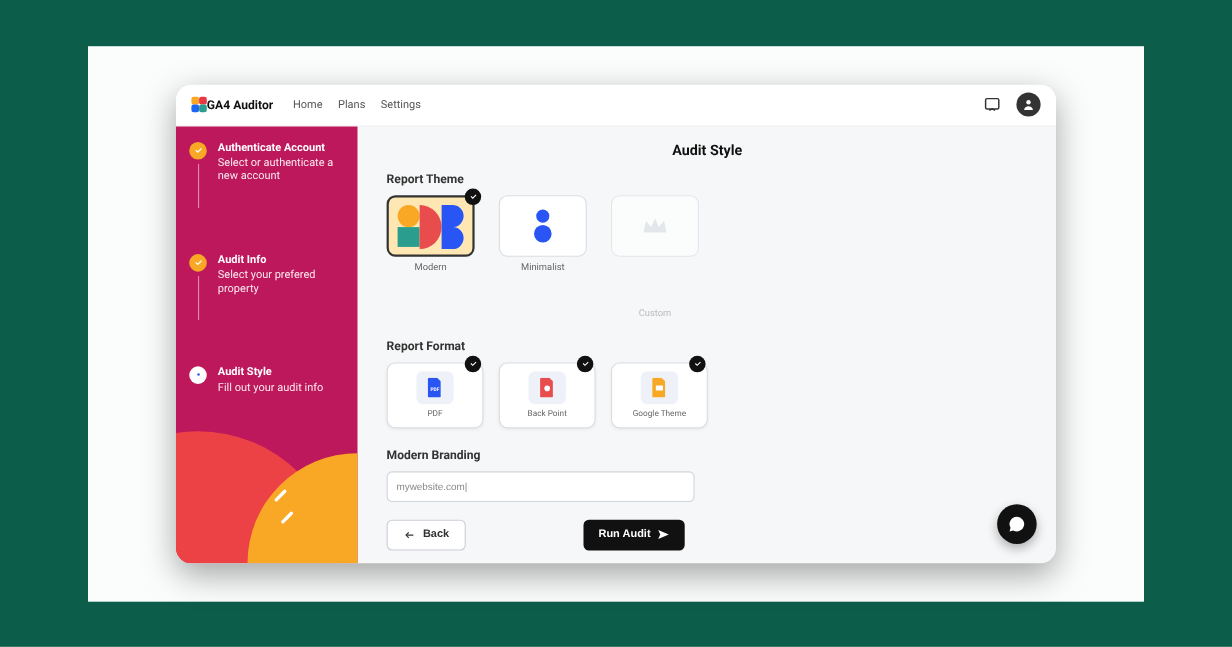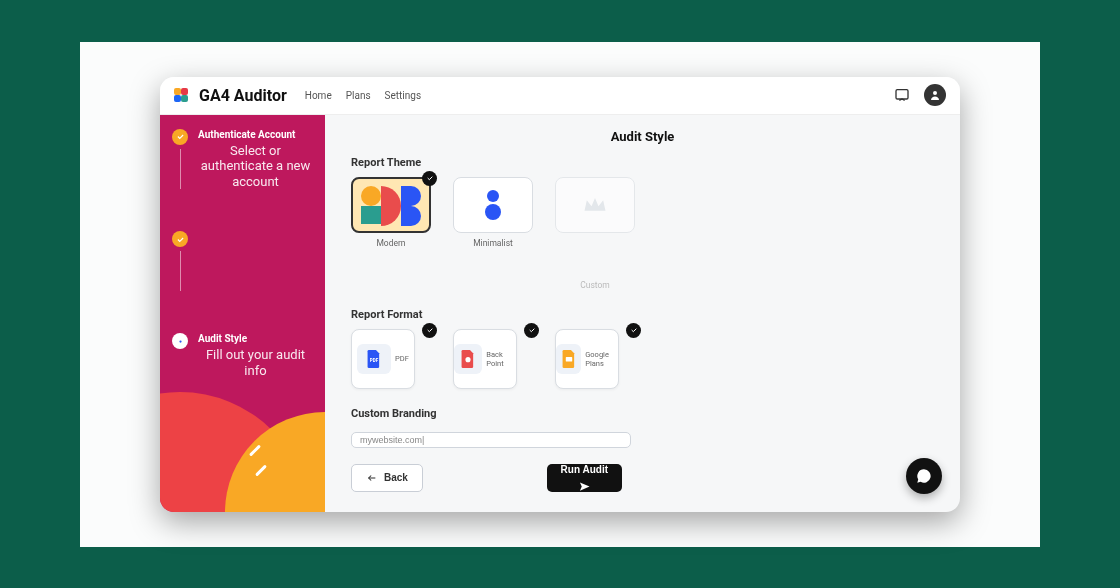--- a/index.html
+++ b/index.html
@@ -34,21 +34,21 @@
   .topbar {
     height: 38px;
     background: #fff;
     border-bottom: 1px solid #eee;
     display: flex;
     align-items: center;
     padding: 0 14px;
     gap: 18px;
     font-size: 11px;
   }
-  .brand { display: flex; align-items: center; gap: 11px; font-weight: 700; font-size: 16px; color: #111; }
+  .brand { display: flex; align-items: center; gap: 0; font-weight: 700; font-size: 11px; color: #111; }
   .brand-logo { width: 14px; height: 14px; position: relative; }
   .brand-logo span { position: absolute; width: 7px; height: 7px; border-radius: 2px; }
   .brand-logo .b1 { background:#f9a825; top:0; left:0; }
   .brand-logo .b2 { background:#e63946; top:0; right:0; }
   .brand-logo .b3 { background:#1e66f5; bottom:0; left:0; }
   .brand-logo .b4 { background:#2a9d8f; bottom:0; right:0; }
   .nav { display:flex; gap:14px; color:#555;text-align:center; }
   .nav-item { cursor:pointer; font-size:10px; }
   .topbar-right { margin-left:auto; display:flex; align-items:center; gap:12px; }
   .icon-btn { width:20px; height:20px; display:flex; align-items:center; justify-content:center; color:#333; cursor:pointer; }
@@ -69,21 +69,21 @@
   .step-list { position: relative; z-index: 2; }
   .step { display:flex; gap:10px; margin-bottom: 42px; }
   .step-marker-col { display:flex; flex-direction:column; align-items:center; }
   .step-dot { width:16px; height:16px; border-radius:50%; background:#f9a825; display:flex; align-items:center; justify-content:center; flex-shrink:0; }
   .step-dot.current { background:#fff; }
   .step-dot svg { stroke:#fff; }
   .step-dot.current svg { stroke:#2a55f5; }
   .step-line { width:1px; flex:1; background:rgba(255,255,255,0.5); margin-top:4px; min-height:40px; }
   .step:last-child .step-line { display:none; }
   .step-title { font-size:10px; font-weight:700; line-height:1.2; }
-  .step-sub { font-size:13px; line-height:1.2; opacity:0.9; margin-top:2px;text-align:center; }
+  .step-sub { font-size:10px; line-height:1.2; opacity:0.9; margin-top:2px; }
   .sidebar-shape { position:absolute; border-radius:50%; }
   .shape-red { width:260px; height:260px; background:#ed4245; bottom:-140px; left:-110px; z-index:1; }
   .shape-yellow { width:200px; height:200px; background:#f9a825; bottom:-100px; right:-100px; z-index:1; }
   .tick-line { position:absolute; width:14px; height:3px; background:#fff; border-radius:2px; transform:rotate(-45deg); z-index:3; }
   .t1 { bottom:60px; left:88px; }
   .t2 { bottom:40px; left:94px; }
 
   
   .main { flex:1; padding: 14px 26px 16px 26px; overflow:auto; position:relative; }
   .page-title { text-align:center; font-size:13px; font-weight:700; margin-bottom:12px; color:#111; }
@@ -108,30 +108,30 @@
   .art-modern .h3 { width:20px; height:20px; background:#2a55f5; border-radius:0 20px 20px 0; position:absolute; left:40px; top:20px; }
   .art-modern .sq { width:20px; height:18px; background:#2a9d8f; position:absolute; left:0; bottom:0; }
 
   .art-min { display:flex; flex-direction:column; gap:2px; align-items:center; }
   .art-min .dot { width:12px; height:12px; border-radius:50%; background:#2a55f5; }
   .art-min .dot2 { width:16px; height:16px; border-radius:50%; background:#2a55f5; }
 
   .art-crown svg { fill:#d8dde3; }
 
   .format-card { width:80px; position:relative; cursor:pointer; }
-  .format-box { width:64px; height:60px; background:#fff; border:1px solid #d9dde2; border-radius:8px; display:flex; flex-direction:row; align-items:center; justify-content:center; gap:4px; box-shadow:0 1px 3px rgba(0,0,0,0.05); }
+  .format-box { width:88px; height:60px; background:#fff; border:1px solid #d9dde2; border-radius:8px; display:flex; flex-direction:column; align-items:center; justify-content:center; gap:4px; box-shadow:0 1px 3px rgba(0,0,0,0.05); }
   .format-icon-wrap { width:34px; height:30px; background:#eef2f8; border-radius:6px; display:flex; align-items:center; justify-content:center; }
   .format-label { font-size:7.5px; color:#666; }
 
-  .brand-input { width:280px; height:16px; border:1px solid #d0d5dc; border-radius:5px; padding:0 8px; font-size:9px; color:#888; background:#fff; }
+  .brand-input { width:280px; height:28px; border:1px solid #d0d5dc; border-radius:5px; padding:0 8px; font-size:9px; color:#888; background:#fff; }
 
   .button-row { display:flex; align-items:center; justify-content:space-between; width:271px; margin-top:16px; }
   .btn { height:28px; border-radius:5px; font-size:10px; font-weight:600; display:flex; align-items:center; justify-content:center; gap:6px; cursor:pointer; padding:0 14px; }
   .btn-back { background:#fff; border:1px solid #c9ced6; color:#333; }
-  .btn-run { background:#111; color:#fff; border:none;flex-direction:column; }
+  .btn-run { background:#111; color:#fff; border:none; }
 
   .chat-fab { position:absolute; right:18px; bottom:18px; width:36px; height:36px; border-radius:50%; background:#111; display:flex; align-items:center; justify-content:center; cursor:pointer; box-shadow:0 4px 10px rgba(0,0,0,0.3); }
   .chat-fab svg { fill:#fff; }
 </style>
 </head>
 <body>
 
 <div class="outer-frame">
   <div class="app-window">
 
@@ -190,20 +190,24 @@
           </div>
           <div class="step">
             <div class="step-marker-col">
               <div class="step-dot">
                 <svg width="9" height="9" viewBox="0 0 24 24" fill="none" stroke-width="3">
                     <polyline points="5 12 10 17 19 8"></polyline>
                   </svg>
               </div>
               <div class="step-line"></div>
             </div>
+            <div>
+              <div class="step-title">Audit Info</div>
+              <div class="step-sub">Select your prefered property</div>
+            </div>
           </div>
           <div class="step">
             <div class="step-marker-col">
               <div class="step-dot current">
                 <svg width="9" height="9" viewBox="0 0 24 24" fill="none" stroke-width="3">
                     <circle cx="12" cy="12" r="3" fill="#2a55f5" stroke="none"></circle>
                   </svg>
               </div>
             </div>
             <div>
@@ -295,26 +299,26 @@
                   <polyline points="5 12 10 17 19 8"></polyline>
                 </svg>
               </div>
             <div class="format-box">
               <div class="format-icon-wrap">
                 <svg width="16" height="18" viewBox="0 0 24 28">
                     <path fill="#f9a825" d="M4 0h11l5 5v21a2 2 0 0 1-2 2H4a2 2 0 0 1-2-2V2a2 2 0 0 1 2-2z"></path>
                     <rect x="7" y="11" width="10" height="7" fill="#fff" rx="1"></rect>
                   </svg>
               </div>
-              <div class="format-label">Google Plans</div>
-            </div>
-          </div>
-        </div>
-
-        <div class="section-label" style="margin-top:18px">Custom Branding</div>
+              <div class="format-label">Google Theme</div>
+            </div>
+          </div>
+        </div>
+
+        <div class="section-label" style="margin-top:18px">Modern Branding</div>
         <input class="brand-input" value="mywebsite.com|" style="">
 
         <div class="button-row">
           <button class="btn btn-back">
             <svg width="12" height="10" viewBox="0 0 24 24" fill="none" stroke="#333" stroke-width="2.5">
                 <line x1="20" y1="12" x2="4" y2="12"></line>
                 <polyline points="10 6 4 12 10 18"></polyline>
               </svg>
             <span>Back</span>
           </button>

